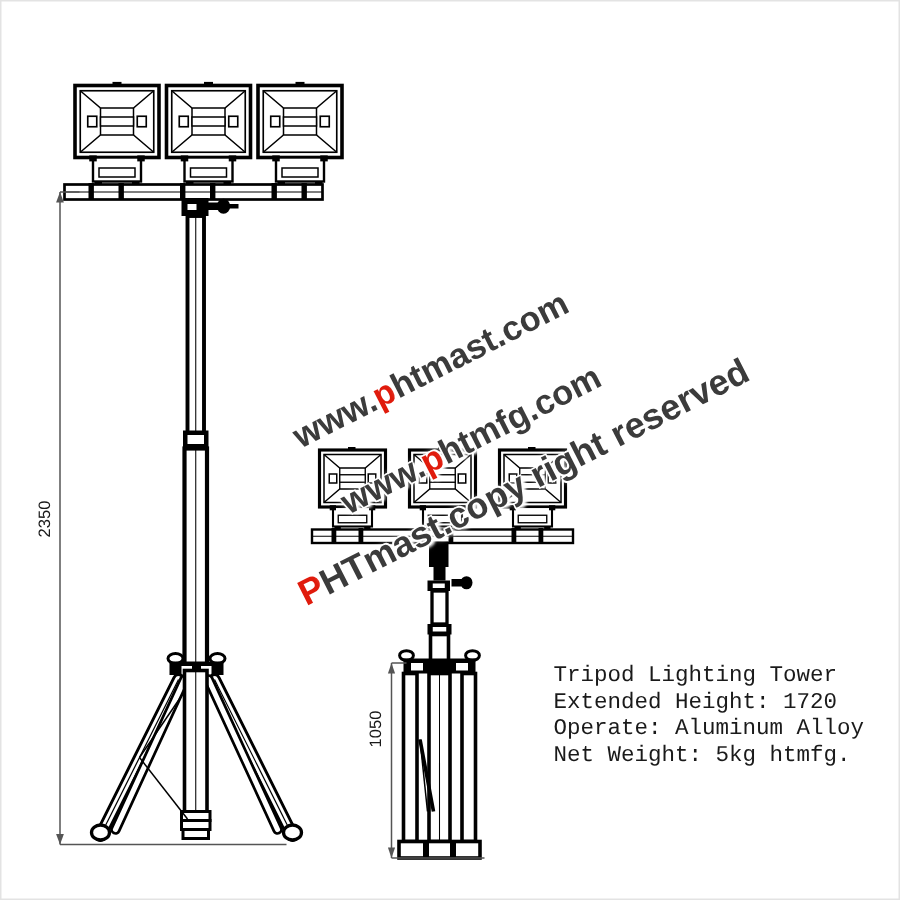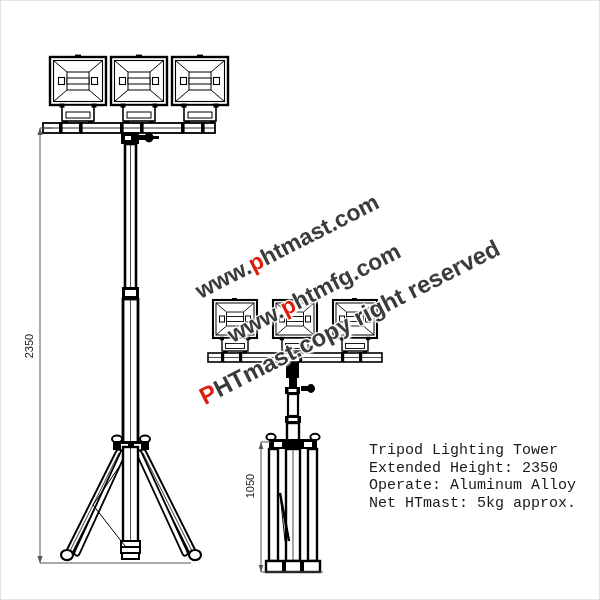--- a/index.html
+++ b/index.html
@@ -309,18 +309,18 @@
   <div class="wm-layer">
     <div class="wm" id="wm1"><span>www.</span><span class="hl">p</span><span>htmast.com</span></div>
 
     <div class="wm" id="wm2"><span>www.</span><span class="hl">p</span><span>htmfg.com</span></div>
 
     <div class="wm" id="wm3"><span></span><span class="hl">P</span><span>HTmast.copy right reserved</span></div>
   </div>
 
   <div id="spec">
     <div>Tripod Lighting Tower</div>
-    <div>Extended Height: 2350</div>
+    <div>Extended Height: 1720</div>
     <div>Operate: Aluminum Alloy</div>
-    <div>Net HTmast: 5kg approx.</div>
+    <div>Net Weight: 5kg htmfg.</div>
   </div>
 
 </div>
 
 </body></html>

